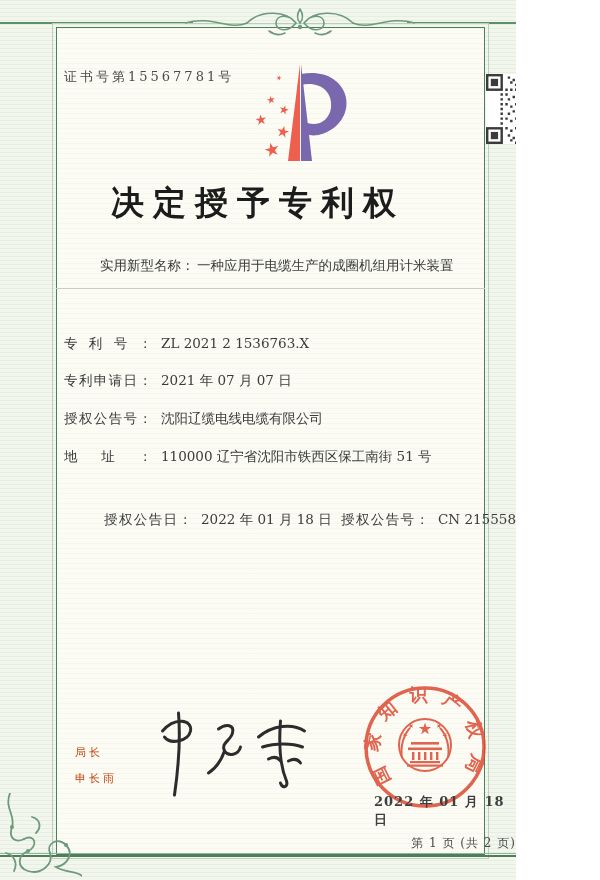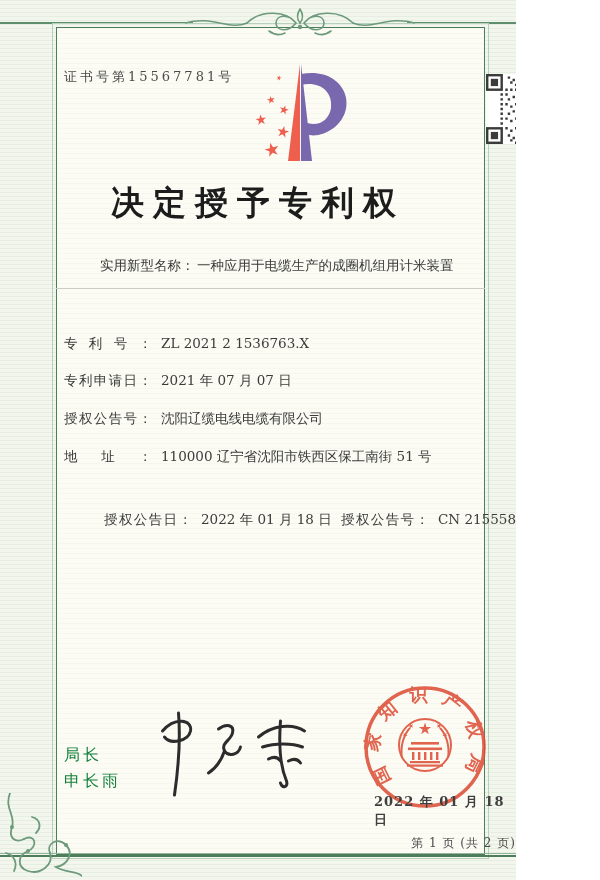--- a/index.html
+++ b/index.html
@@ -16,21 +16,21 @@
   .title{left:0;right:0;top:181px;text-align:center;font-size:33px;font-weight:700;
          letter-spacing:9px;color:#1c1c1c;}
   .frow{left:64px;width:486px;font-size:13.5px;white-space:nowrap;}
   .flabel{display:inline-block;width:88px;text-align:justify;text-align-last:justify;}
   .fvalue{margin-left:9px;}
   .fdivider{left:56px;right:31px;top:288px;height:0;border-top:1px solid #c9cec2;}
   .grant2{position:absolute;left:237px;top:0;}
   .paras{left:64px;width:484px;top:527px;font-size:13px;line-height:23px;
          letter-spacing:.3px;color:#454545;text-align:justify;}
   .paras p{margin:0;text-indent:2em;}
-  .director{left:64px;font-size:16px;letter-spacing:3px;color:#15803d;}
+  .director{left:75px;font-size:11px;letter-spacing:3px;color:#c2410c;}
   .sealdate{left:374px;top:793px;font-size:13px;font-weight:700;letter-spacing:1px;color:#3f3f3f;z-index:6;}
   .footer{left:0;right:0;top:835px;text-align:right;font-size:12px;letter-spacing:1px;color:#4a4a4a;}
   .bline1{left:0;right:0;top:853px;height:1px;background:#8fb89c;}
   .bline2{left:0;right:0;top:855px;height:2px;background:#4e7d5b;}
   .topline{top:22px;height:2px;background:#5d8f6d;}
   .seal{left:360px;top:684px;z-index:5;opacity:.85;}
   .sig{left:138px;top:707px;z-index:4;}
   .qr{left:486px;top:74px;}
   .logo{left:243px;top:62px;}
   .flourish{z-index:3;}

